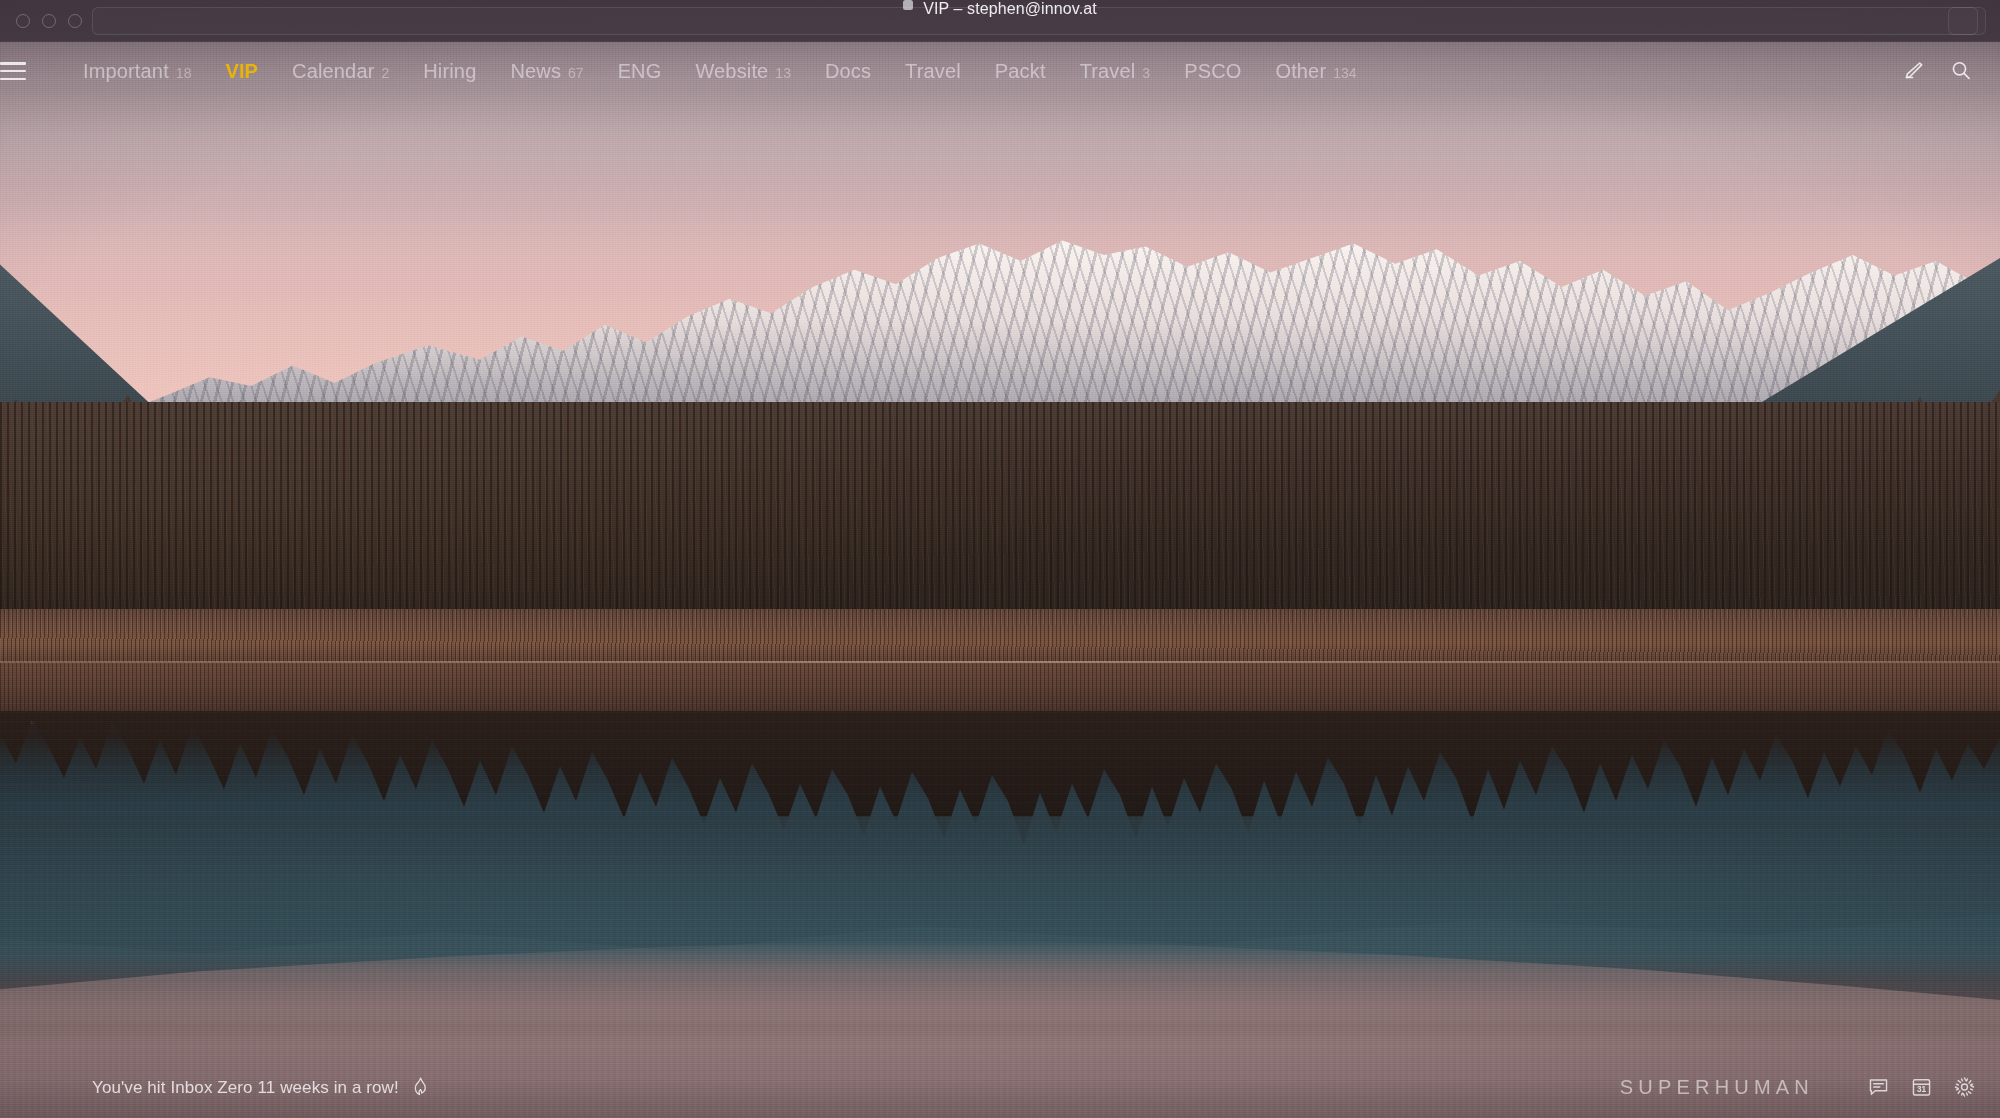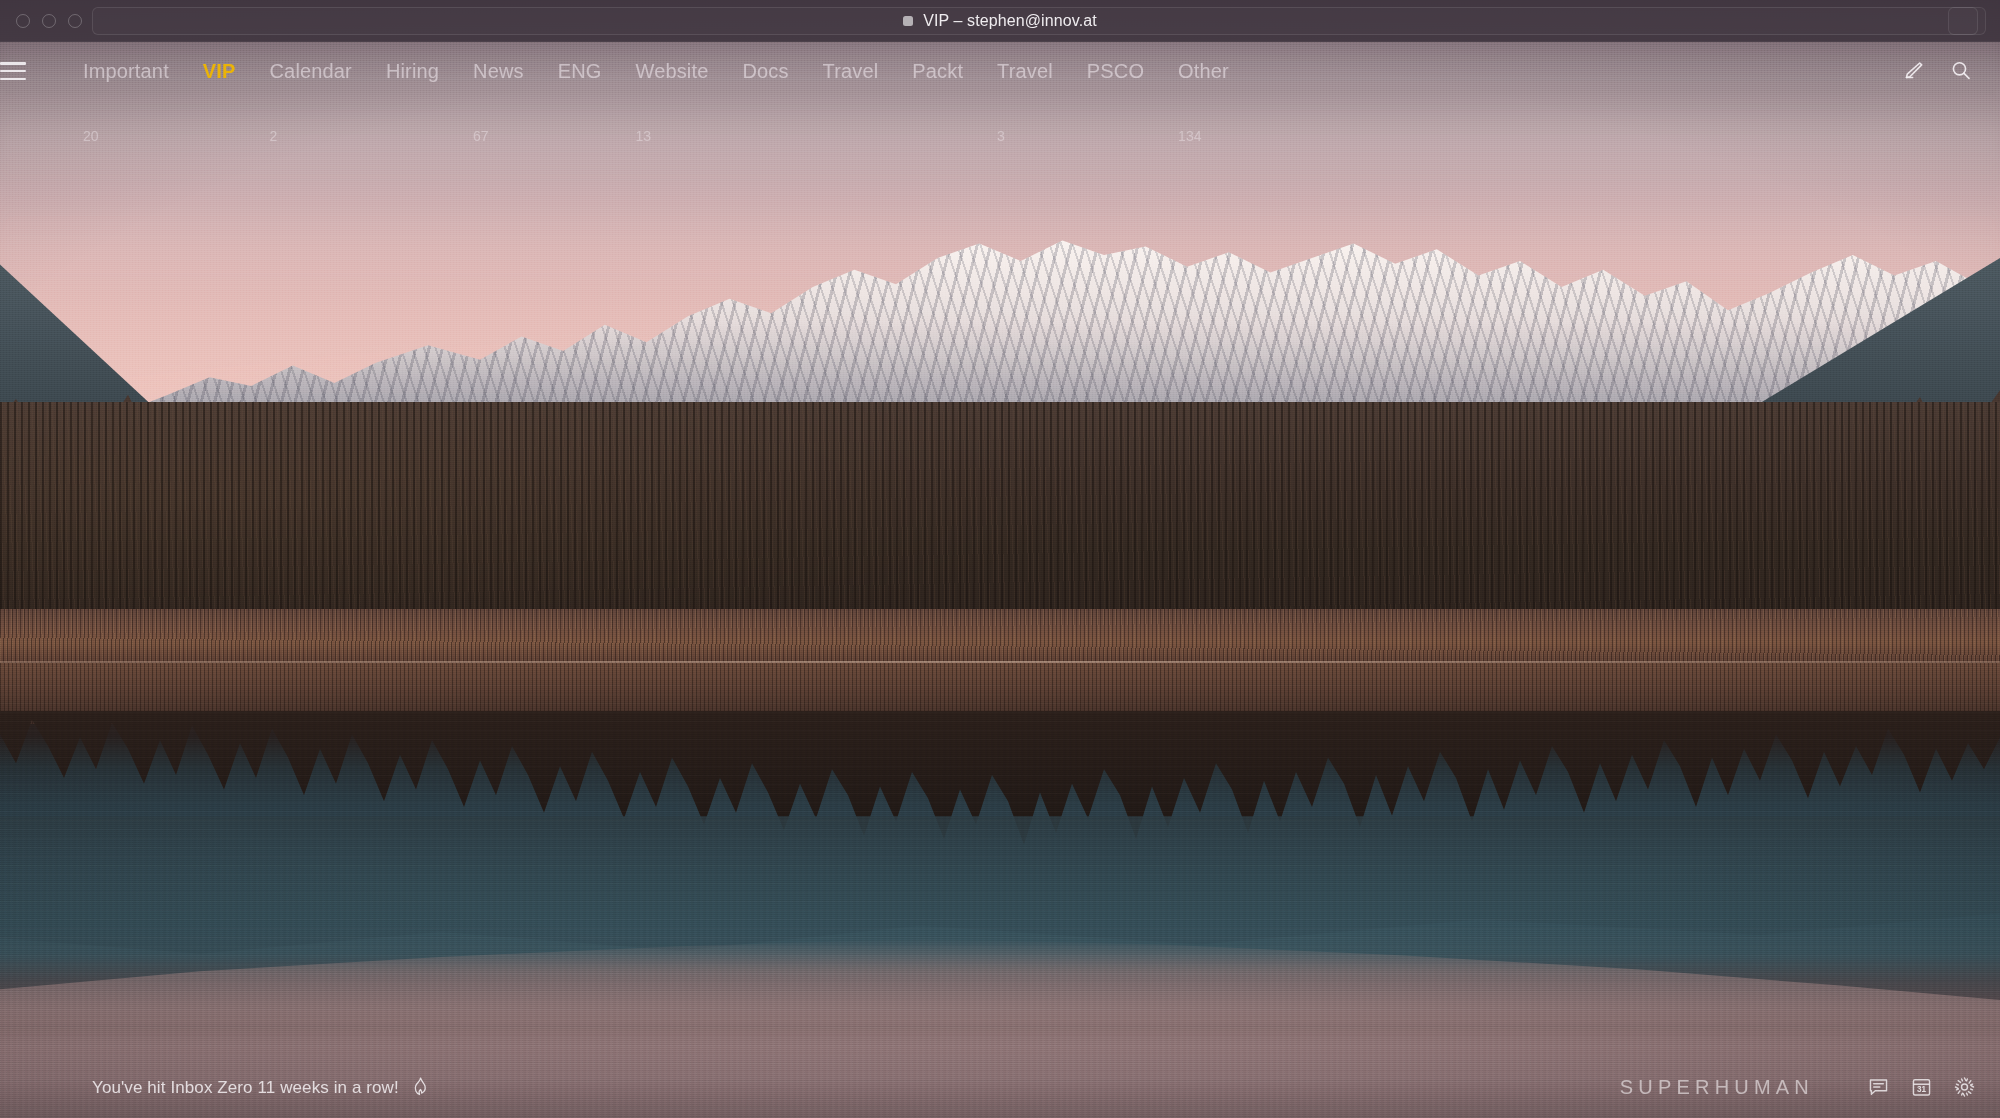--- a/index.html
+++ b/index.html
@@ -293,21 +293,21 @@
     border-radius: 6px;
     background: rgba(255,255,255,0.016);
   }
   .tabstrip-right {
     position: absolute; right: 14px; top: 7px; width: 38px; height: 28px;
     border: 1px solid rgba(255,255,255,0.09); border-radius: 6px;
     background: rgba(255,255,255,0.015);
   }
   .title-center {
     position: absolute; left: 0; top: 0; width: 100%; height: 42px;
-    display: flex; align-items: center; justify-content: center; gap: 10px;
+    display: flex; justify-content: center; gap: 10px;
     pointer-events: none;
   }
   .title-dot {
     width: 10px; height: 10px; border-radius: 2.5px;
     background: rgba(230,226,230,0.70);
   }
   .title-text {
     font-size: 16px; color: #efecef; letter-spacing: .1px; font-weight: 400;
     white-space: nowrap;
   }
@@ -328,21 +328,20 @@
   .hamburger i:nth-child(3) { width: 26px; }
 
   .splits {
     position: absolute; left: 66px; top: 0; height: 58px;
     display: flex; align-items: center; gap: 0;
   }
   .split {
     display: flex; align-items: baseline; gap: 7px;
     padding: 0 17px; height: 58px; line-height: 58px; cursor: pointer;
     white-space: nowrap;
-    flex-direction: column;
   }
   .split .lbl { font-size: 20px; color: rgba(242,236,240,0.56); font-weight: 400; letter-spacing: .15px; }
   .split .cnt { font-size: 14px; color: rgba(242,236,240,0.42); font-weight: 400; }
   .split.active .lbl { color: #eab308; font-weight: 600; }
 
   .nav-actions {
     position: absolute; right: 26px; top: 50%; transform: translateY(-50%);
     display: flex; align-items: center; gap: 22px;
   }
   .nav-actions .ico { width: 26px; height: 26px; cursor: pointer; display: block; }
@@ -430,21 +429,21 @@
   <div class="navbar">
     <div class="hamburger">
       <i></i>
         <i></i>
         <i></i>
     </div>
 
     <div class="splits" id="splits">
         <div class="split">
           <span class="lbl">Important</span>
-          <span class="cnt">20</span>
+          <span class="cnt">18</span>
         </div>
         <div class="split active">
           <span class="lbl">VIP</span>
         </div>
         <div class="split">
           <span class="lbl">Calendar</span>
           <span class="cnt">2</span>
         </div>
         <div class="split">
           <span class="lbl">Hiring</span>

